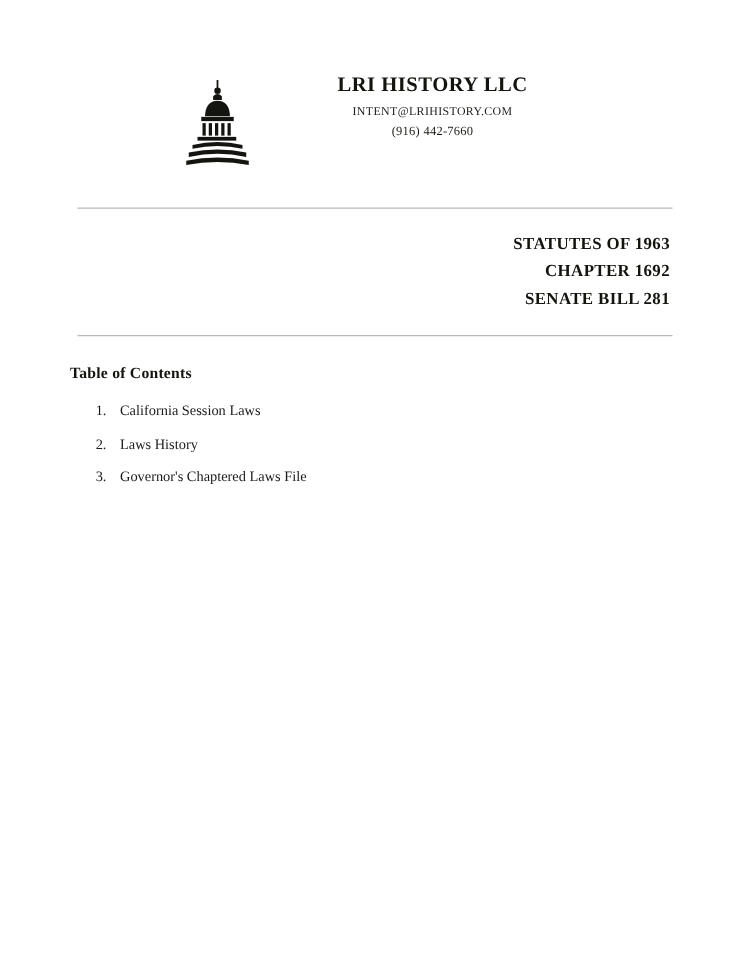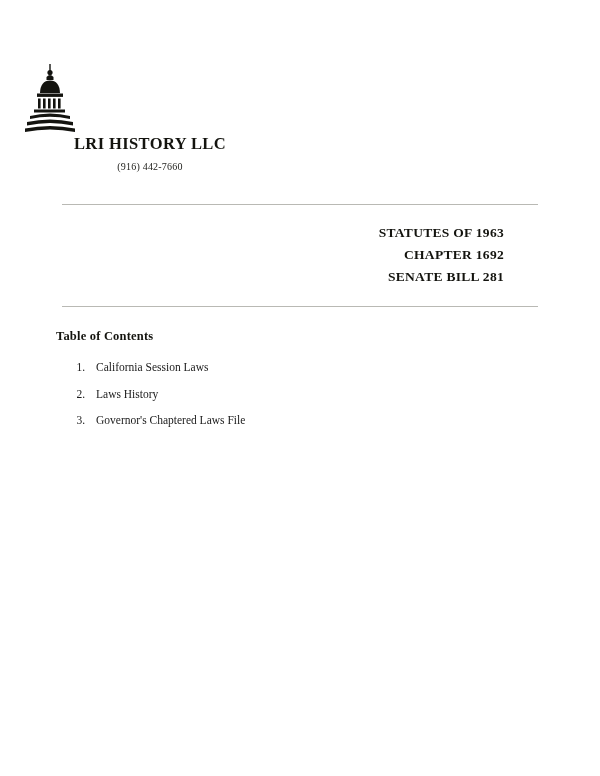--- a/index.html
+++ b/index.html
@@ -20,21 +20,20 @@
     width: 600px;
     height: 776px;
     box-sizing: border-box;
     padding: 0;
     position: relative;
   }
 
   
   .letterhead {
     display: flex;
-    flex-direction: column;
     align-items: flex-start;
     justify-content: center;
     padding-top: 58px;
     padding-left: 20px;
   }
 
   .logo {
     width: 62px;
     height: 72px;
     flex: 0 0 auto;
@@ -75,21 +74,21 @@
     height: 1px;
     background: #b9b9b4;
     margin: 0 62px;
   }
   .rule-top { margin-top: 32px; }
   .rule-bottom { margin-top: 18px; }
 
   
   .statute-heading {
     text-align: right;
-    padding-right: 96px;
+    padding-right: 64px;
     padding-top: 17px;
   }
   .statute-heading div {
     font-weight: 700;
     font-size: 13.5px;
     letter-spacing: 0.3px;
     color: #14140f;
     line-height: 1.62;
   }
 
@@ -146,20 +145,21 @@
         <rect x="14" y="47.5" width="31" height="3" fill="#141410"></rect>
 
         <path d="M10 54 Q30 49 50 54 L50 57 Q30 52.5 10 57 Z" fill="#141410"></path>
         <path d="M7 60 Q30 55 53 60 L53 63.5 Q30 58.5 7 63.5 Z" fill="#141410"></path>
         <path d="M5 66.5 Q30 61.5 55 66.5 L55 70 Q30 65 5 70 Z" fill="#141410"></path>
       </svg>
     </span>
 
     <div class="company-block">
       <div class="company-name">LRI HISTORY LLC</div>
+      <div class="company-line">INTENT@LRIHISTORY.COM</div>
       <div class="company-phone">(916) 442-7660</div>
     </div>
 
   </div>
 
   <div class="rule rule-top"></div>
 
   <div class="statute-heading">
     <div>STATUTES OF 1963</div>
     <div>CHAPTER  1692</div>

